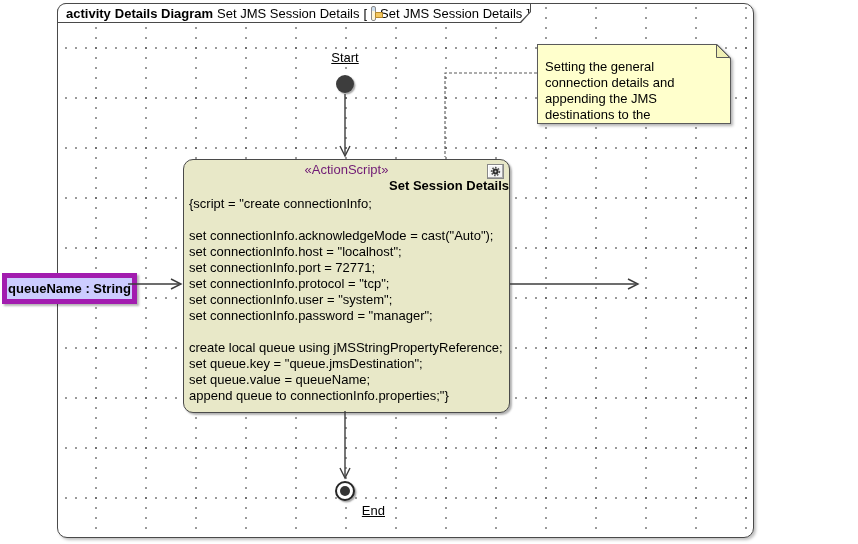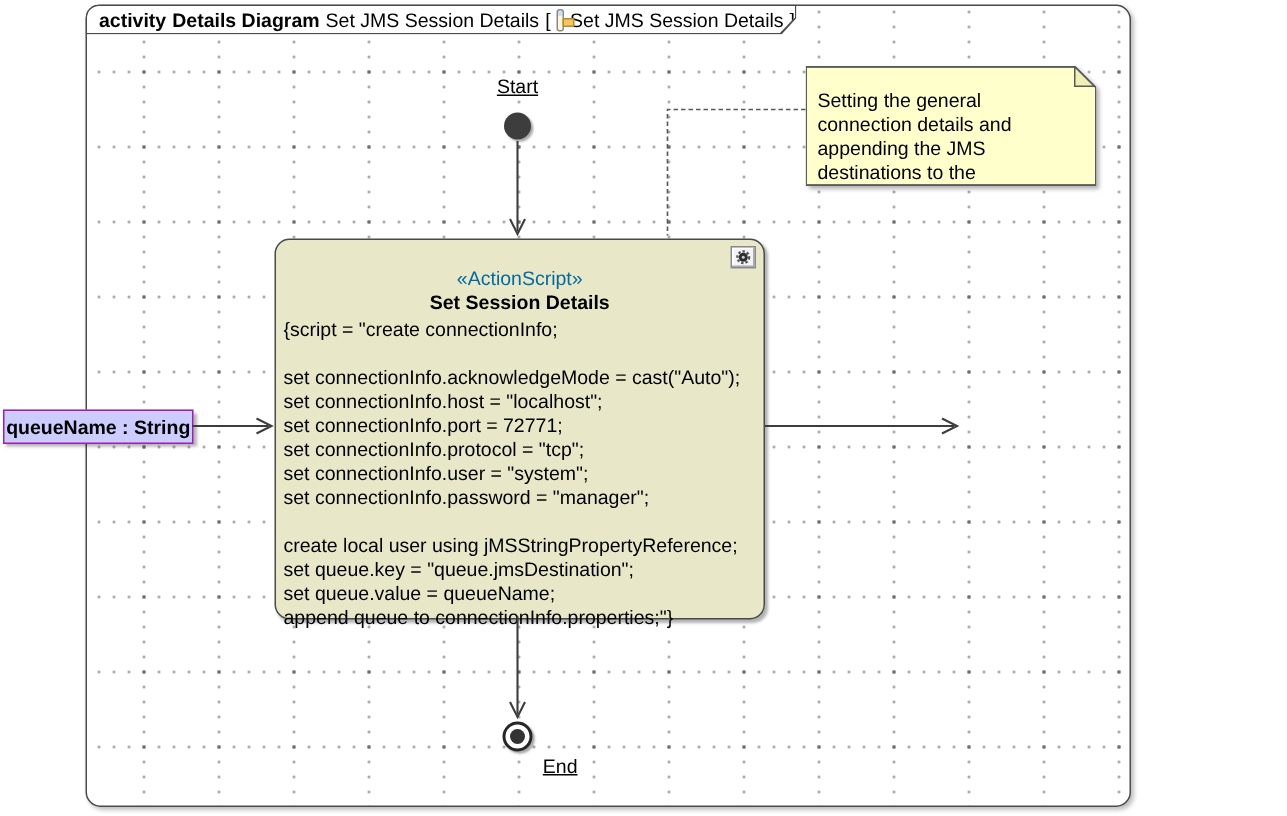--- a/index.html
+++ b/index.html
@@ -43,29 +43,29 @@
     border:2px solid #262626;background:#fff;box-shadow:1.5px 1.5px 1.5px rgba(0,0,0,.35);
     display:flex;align-items:center;justify-content:center;}
   .end-dot{width:10px;height:10px;border-radius:50%;background:#333;}
   
   .action{
     position:absolute;left:183px;top:159px;width:325px;height:250px;
     background:#E8E8C8;border:1px solid #4a4a4a;border-radius:10px;
     box-shadow:2px 2px 2px rgba(0,0,0,.3);
     padding:2px 0 0 0;
   }
-  .stereotype{text-align:center;color:#0369a1;line-height:15px;margin-top:16px;}
-  .action-name{text-align:center;font-weight:bold;line-height:17px;}
+  .stereotype{text-align:center;color:#701a75;line-height:15px;}
+  .action-name{text-align:right;font-weight:bold;line-height:17px;}
   .script{padding:2px 4px 0 5px;}
   .script-line{line-height:16px;white-space:pre;}
   .gear-btn{position:absolute;top:4px;right:5px;width:15px;height:13px;background:#f4f4f4;
     border:1px solid #888;box-shadow:inset -1px -1px 0 #aaa, inset 1px 1px 0 #fff;
     display:flex;align-items:center;justify-content:center;}
   
-  .pin{position:absolute;height:21px;background:#CCCCFF;border:1px solid #a21caf;
+  .pin{position:absolute;height:21px;background:#CCCCFF;border:5px solid #a21caf;
     box-shadow:2px 2px 2px rgba(0,0,0,.3);font-weight:bold;text-align:center;line-height:21px;
     white-space:nowrap;}
   .pin-in{left:2px;top:273px;width:125px;}
   .pin-out{left:640px;top:273px;width:214px;}
   
   .note{position:absolute;left:537px;top:44px;width:194px;height:80px;
     filter:drop-shadow(2px 2px 1.5px rgba(0,0,0,.3));}
   .note-bg{position:absolute;inset:0;background:#5a5a5a;
     clip-path:polygon(0 0,calc(100% - 14px) 0,100% 14px,100% 100%,0 100%);}
   .note-fg{position:absolute;left:1px;top:1px;right:1px;bottom:1px;background:#FFFFCC;
@@ -104,21 +104,21 @@
     <div class="script">
         <div class="script-line">{script = "create connectionInfo;</div>
         <div class="script-line">&nbsp;</div>
         <div class="script-line">set connectionInfo.acknowledgeMode = cast("Auto");</div>
         <div class="script-line">set connectionInfo.host = "localhost";</div>
         <div class="script-line">set connectionInfo.port = 72771;</div>
         <div class="script-line">set connectionInfo.protocol = "tcp";</div>
         <div class="script-line">set connectionInfo.user = "system";</div>
         <div class="script-line">set connectionInfo.password = "manager";</div>
         <div class="script-line">&nbsp;</div>
-        <div class="script-line">create local user using jMSStringPropertyReference;</div>
+        <div class="script-line">create local queue using jMSStringPropertyReference;</div>
         <div class="script-line">set queue.key = "queue.jmsDestination";</div>
         <div class="script-line">set queue.value = queueName;</div>
         <div class="script-line">append queue to connectionInfo.properties;"}</div>
       </div>
     <div class="gear-btn">
       <svg width="11" height="11" viewBox="0 0 11 11">
         <circle cx="5.5" cy="5.5" r="3" fill="#2e2e2e"></circle>
         <circle cx="5.5" cy="5.5" r="3.9" fill="none" stroke="#555" stroke-width="1.6" stroke-dasharray="1.6 1.3"></circle>
         <circle cx="5.5" cy="5.5" r="1" fill="#cfcfcf"></circle>
       </svg>

